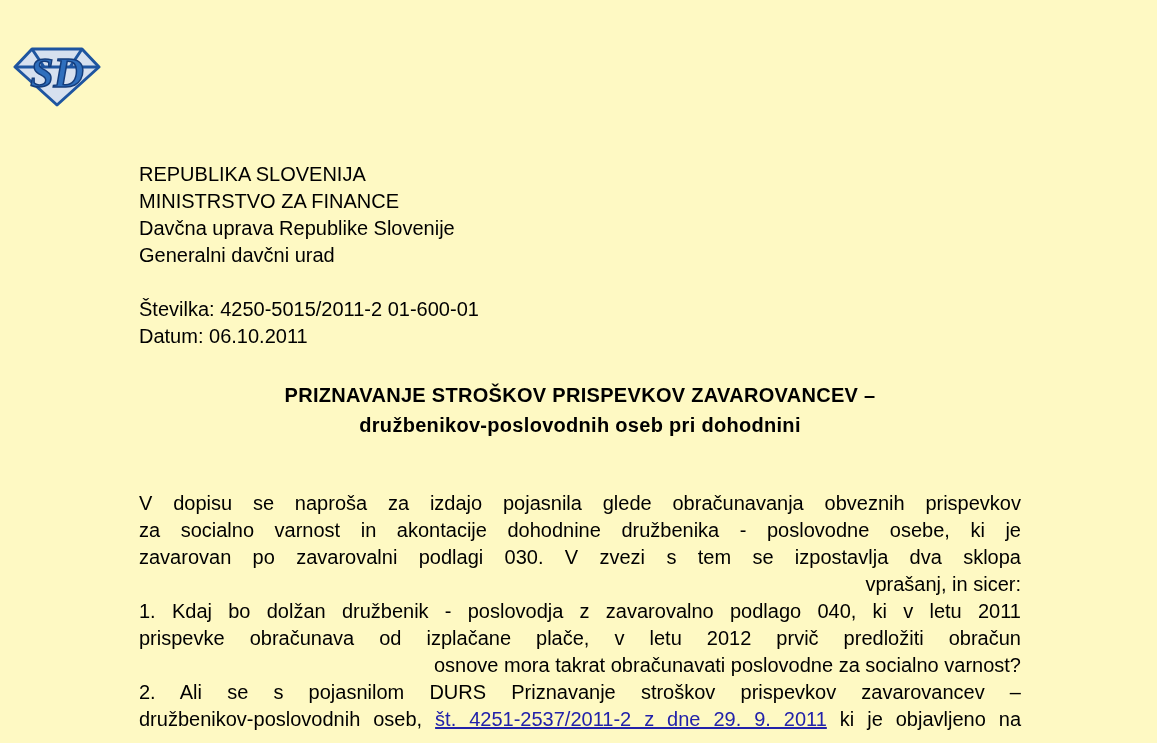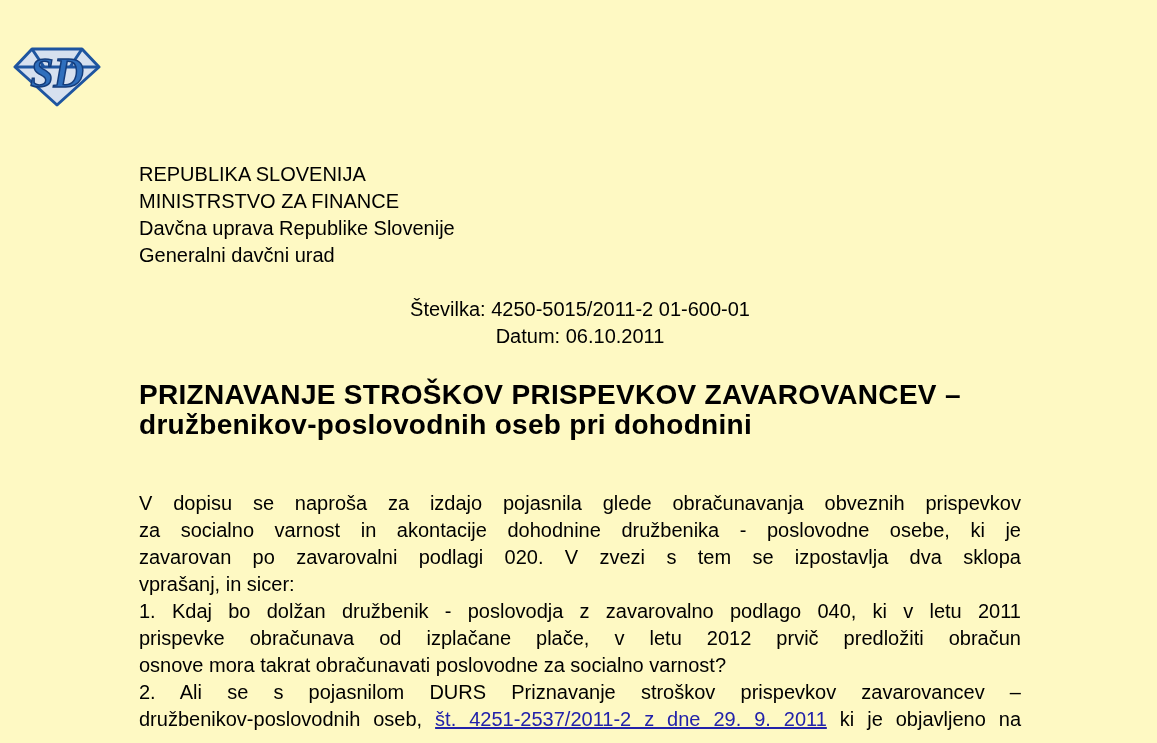--- a/index.html
+++ b/index.html
@@ -29,46 +29,45 @@
     top: 161px;
     width: 882px;
   }
   .letterhead .lh-line {
     font-size: 20px;
     line-height: 27px;
     white-space: nowrap;
   }
   .meta {
     margin-top: 27px;
-    text-align: center;
   }
   .meta .meta-line {
     font-size: 20px;
     line-height: 27px;
     white-space: nowrap;
   }
   .title {
     margin: 30px 0 0 0;
-    font-size: 28px;
+    font-size: 20px;
     line-height: 30px;
     font-weight: bold;
-    text-align: left;
+    text-align: center;
     letter-spacing: 0.3px;
   }
   .body {
     margin-top: 50px;
     font-size: 20px;
     line-height: 27px;
   }
   .jline {
     text-align: justify;
     text-align-last: justify;
   }
   .lline {
-    text-align: left;
+    text-align: right;
   }
   .link {
     color: #2222aa;
     text-decoration: underline;
     cursor: pointer;
   }
 </style>
 </head>
 <body>
 
@@ -99,21 +98,21 @@
     <h1 class="title">
       <span>PRIZNAVANJE STROŠKOV PRISPEVKOV ZAVAROVANCEV –</span><br>
       <span>družbenikov-poslovodnih oseb pri dohodnini</span>
     </h1>
 
     <div class="body">
 
       <div>
         <div class="jline">V dopisu se naproša za izdajo pojasnila glede obračunavanja obveznih prispevkov</div>
         <div class="jline">za socialno varnost in akontacije dohodnine družbenika - poslovodne osebe, ki je</div>
-        <div class="jline">zavarovan po zavarovalni podlagi 020. V zvezi s tem se izpostavlja dva sklopa</div>
+        <div class="jline">zavarovan po zavarovalni podlagi 030. V zvezi s tem se izpostavlja dva sklopa</div>
         <div class="lline">vprašanj, in sicer:</div>
       </div>
 
       <div>
         <div class="jline">1. Kdaj bo dolžan družbenik - poslovodja z zavarovalno podlago 040, ki v letu 2011</div>
         <div class="jline">prispevke obračunava od izplačane plače, v letu 2012 prvič predložiti obračun</div>
         <div class="lline">osnove mora takrat obračunavati poslovodne za socialno varnost?</div>
       </div>
 
       <div>

